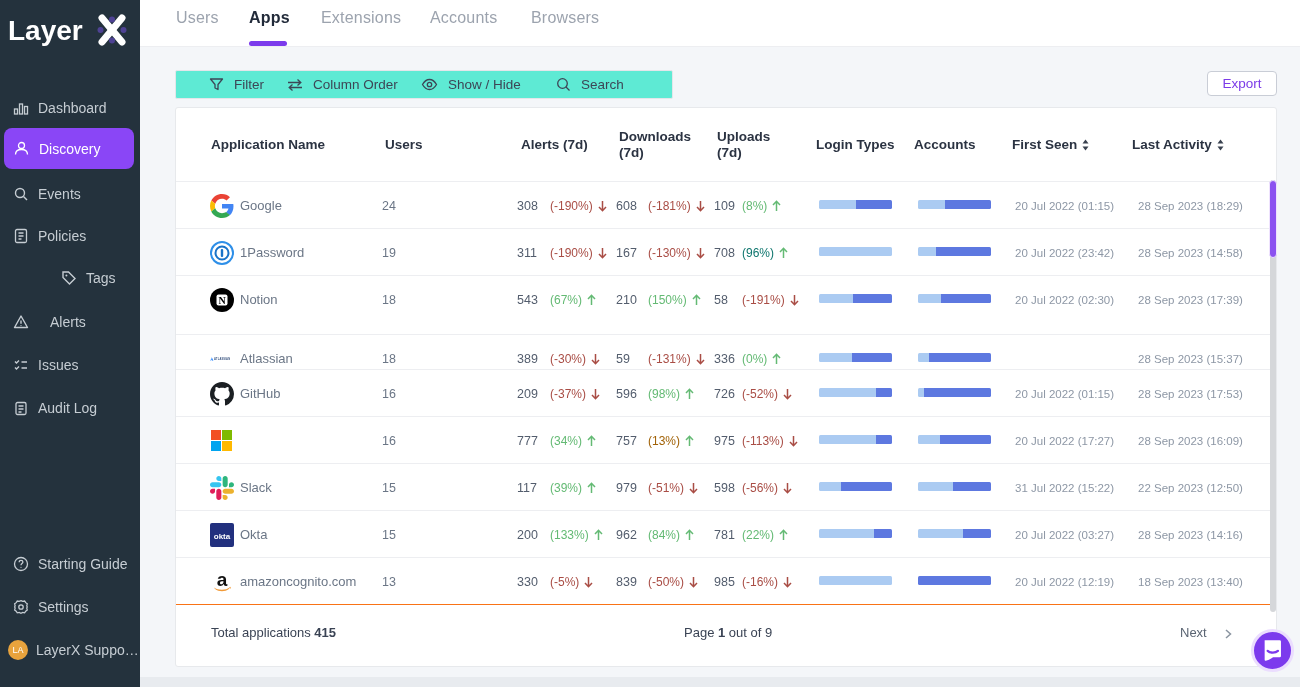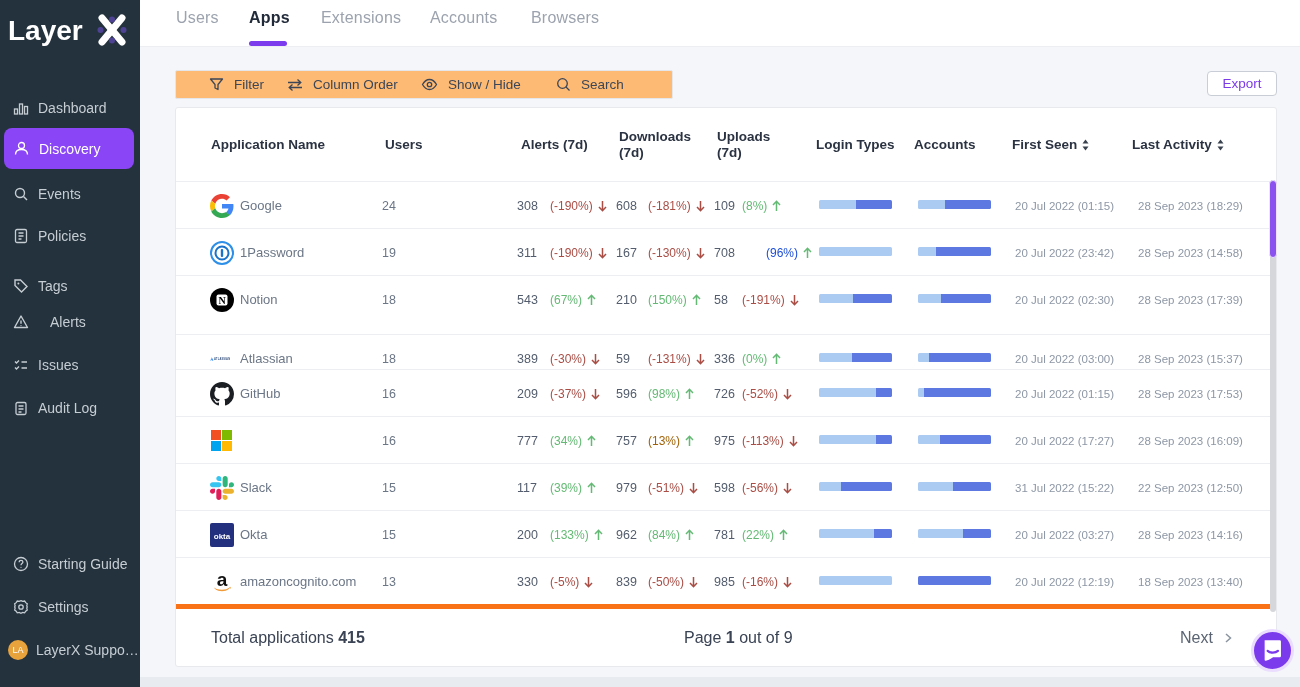--- a/index.html
+++ b/index.html
@@ -12,40 +12,40 @@
   .side-item .lbl { margin-left:9px; white-space:nowrap; }
   #disc-btn { position:absolute; left:4px; top:128px; width:130px; height:41px; background:#8A46F6; border-radius:8px; display:flex; align-items:center; color:#fff; font-size:14px; }
   #disc-btn svg { margin-left:9px; }
   #disc-btn .lbl { margin-left:9px; }
   
   #topnav { position:absolute; left:140px; top:0; width:1160px; height:47px; background:#fff; border-bottom:1px solid #EDEEF1; z-index:2; }
   .tab { position:absolute; top:9px; font-size:16px; color:#9CA3AE; letter-spacing:0.2px; }
   .tab.active { color:#222B3A; font-weight:bold; }
   #tab-underline { position:absolute; left:109px; top:41px; width:38px; height:5px; border-radius:3px; background:#7C3BEC; }
   
-  #toolbar { position:absolute; left:175px; top:70px; width:498px; height:29px; background:#fdba74; border:1px solid #E4E6EA; border-radius:2px; z-index:2; }
+  #toolbar { position:absolute; left:175px; top:70px; width:498px; height:29px; background:#5eead4; border:1px solid #E4E6EA; border-radius:2px; z-index:2; }
   .tool { position:absolute; top:0; height:27px; display:flex; align-items:center; color:#3D4656; font-size:13.5px; }
   .tool svg { margin-right:10px; }
   #export { position:absolute; left:1207px; top:71px; width:70px; height:25px; background:#fff; border:1px solid #C9CDD6; border-radius:4px; color:#7C3BE8; font-size:13.5px; text-align:center; line-height:23px; z-index:2; }
   
   #card { position:absolute; left:175px; top:107px; width:1102px; height:560px; background:#fff; border:1px solid #E7E9EC; border-radius:3px; z-index:1; }
   .hdr { position:absolute; color:#2B3342; font-size:13.5px; font-weight:bold; line-height:16px; }
   .row { position:absolute; left:0; width:1100px; height:47px; border-top:1px solid #EDEEF1; }
   .cell { position:absolute; top:0; height:47px; display:flex; align-items:center; font-size:12.5px; color:#535D6D; }
   .name { color:#6B7686; font-size:13px; }
   .users { color:#6B7686; }
   .pct { font-size:12px; margin-left:0; }
   .arrow { margin-left:5px; }
   .bar { position:absolute; top:18px; width:73px; height:9px; border-radius:1.5px; overflow:hidden; display:flex; }
   .bl { background:#ABCBF2; height:100%; }
   .bd { background:#5D78E0; height:100%; }
   .date { position:absolute; top:0; height:47px; display:flex; align-items:center; font-size:11.5px; color:#8D97A5; }
   .icon { position:absolute; left:34px; top:11px; width:25px; height:25px; }
   
-  #card-footer { position:absolute; left:0; top:496px; width:1100px; height:62px; border-top:5px solid #f97316; font-size:16px; color:#3A4354; }
+  #card-footer { position:absolute; left:0; top:496px; width:1100px; height:62px; border-top:1px solid #f97316; font-size:13px; color:#3A4354; }
   
   #sb-track { position:absolute; left:1270px; top:180px; width:6px; height:432px; background:#D5D7DA; border-radius:3px; z-index:3; }
   #sb-thumb { position:absolute; left:1269px; top:180px; width:8px; height:78px; background:#8B52F0; border-radius:4px; border:1px solid #EFE3FE; z-index:4; }
   
   #chat { position:absolute; left:1251px; top:629px; width:43px; height:43px; border-radius:50%; background:#7C3AED; border:3px solid #EBDDFE; z-index:6; display:flex; align-items:center; justify-content:center; }
   #bottomstrip { position:absolute; left:0; top:677px; width:1300px; height:10px; background:#E8EBEF; }
 </style>
 </head>
 <body>
 
@@ -89,21 +89,21 @@
   </div>
 
   <div class="side-item" style="top:224px;">
     <svg width="16" height="16" viewBox="0 0 16 16" fill="none" stroke="#C6CDD3" stroke-width="1.3">
       <rect x="2.5" y="1.5" width="11" height="13" rx="1.5"></rect>
         <path d="M5.5 5 h5 M5.5 8 h5 M5.5 11 h3"></path>
     </svg>
     <span class="lbl">Policies</span>
   </div>
 
-  <div class="side-item" style="top:274px;">
+  <div class="side-item" style="top:266px;margin-left:48px;">
     <svg width="16" height="16" viewBox="0 0 16 16" fill="none" stroke="#C6CDD3" stroke-width="1.4">
       <path d="M2 2 L7.5 2 L14 8.5 L8.5 14 L2 7.5 Z"></path>
         <circle cx="5.4" cy="5.4" r="1" fill="#C6CDD3" stroke="none"></circle>
     </svg>
     <span class="lbl">Tags</span>
   </div>
 
   <div class="side-item" style="top:310px;gap:12px;">
     <svg width="16" height="16" viewBox="0 0 16 16" fill="none" stroke="#C6CDD3" stroke-width="1.4">
       <path d="M8 2 L14.5 13.5 L1.5 13.5 Z" stroke-linejoin="round"></path>
@@ -258,21 +258,21 @@
     <span class="cell users" style="left:206px;">19</span>
     <span class="cell" style="left:341px;">311</span>
     <span class="cell pct" style="left:374px; color:#A94D45;">(-190%)<svg class="arrow" width="9" height="12" viewBox="0 0 9 12" fill="none" stroke="#A94D45" stroke-width="1.5">
             <path d="M4.5 1 V10 M1 7 L4.5 10.7 L8 7"></path>
           </svg></span>
     <span class="cell" style="left:440px;">167</span>
     <span class="cell pct" style="left:472px; color:#A94D45;">(-130%)<svg class="arrow" width="9" height="12" viewBox="0 0 9 12" fill="none" stroke="#A94D45" stroke-width="1.5">
             <path d="M4.5 1 V10 M1 7 L4.5 10.7 L8 7"></path>
           </svg></span>
     <span class="cell" style="left:538px;">708</span>
-    <span class="cell pct" style="left:590px; color:#1d4ed8;align-items:center;">(96%)<svg class="arrow" width="9" height="12" viewBox="0 0 9 12" fill="none" stroke="#64BA74" stroke-width="1.5">
+    <span class="cell pct" style="left:566px; color:#0f766e;align-items:center;">(96%)<svg class="arrow" width="9" height="12" viewBox="0 0 9 12" fill="none" stroke="#64BA74" stroke-width="1.5">
             <path d="M4.5 11 V2 M1 5 L4.5 1.3 L8 5"></path>
           </svg></span>
     <span class="bar" style="left:643px;">
           <span class="bl" style="width:100%"></span>
           <span class="bd" style="width:0%"></span>
         </span>
     <span class="bar" style="left:742px;">
           <span class="bl" style="width:25%"></span>
           <span class="bd" style="width:75%"></span>
         </span>
@@ -335,21 +335,20 @@
             <path d="M4.5 11 V2 M1 5 L4.5 1.3 L8 5"></path>
           </svg></span>
     <span class="bar" style="left:643px;">
           <span class="bl" style="width:45%"></span>
           <span class="bd" style="width:55%"></span>
         </span>
     <span class="bar" style="left:742px;">
           <span class="bl" style="width:15%"></span>
           <span class="bd" style="width:85%"></span>
         </span>
-    <span class="date" style="left:839px;">20 Jul 2022 (03:00)</span>
     <span class="date" style="left:962px;">28 Sep 2023 (15:37)</span>
   </div>
       <div class="row" style="top:261px;">
     <span class="icon" style="display:flex;align-items:center;">
           <svg width="24" height="24" viewBox="0 0 16 16">
             <path fill="#1B1F23" d="M8 0C3.58 0 0 3.58 0 8c0 3.54 2.29 6.53 5.47 7.59.4.07.55-.17.55-.38 0-.19-.01-.82-.01-1.49-2.01.37-2.53-.49-2.69-.94-.09-.23-.48-.94-.82-1.13-.28-.15-.68-.52-.01-.53.63-.01 1.08.58 1.23.82.72 1.21 1.87.87 2.33.66.07-.52.28-.87.51-1.07-1.78-.2-3.64-.89-3.64-3.95 0-.87.31-1.59.82-2.15-.08-.2-.36-1.02.08-2.12 0 0 .67-.21 2.2.82.64-.18 1.32-.27 2-.27s1.36.09 2 .27c1.53-1.04 2.2-.82 2.2-.82.44 1.1.16 1.92.08 2.12.51.56.82 1.27.82 2.15 0 3.07-1.87 3.75-3.65 3.95.29.25.54.73.54 1.48 0 1.07-.01 1.93-.01 2.2 0 .21.15.46.55.38A8.01 8.01 0 0 0 16 8c0-4.42-3.58-8-8-8z"></path>
           </svg>
         </span>
     <span class="cell name" style="left:64px;">GitHub</span>
     <span class="cell users" style="left:206px;">16</span>

